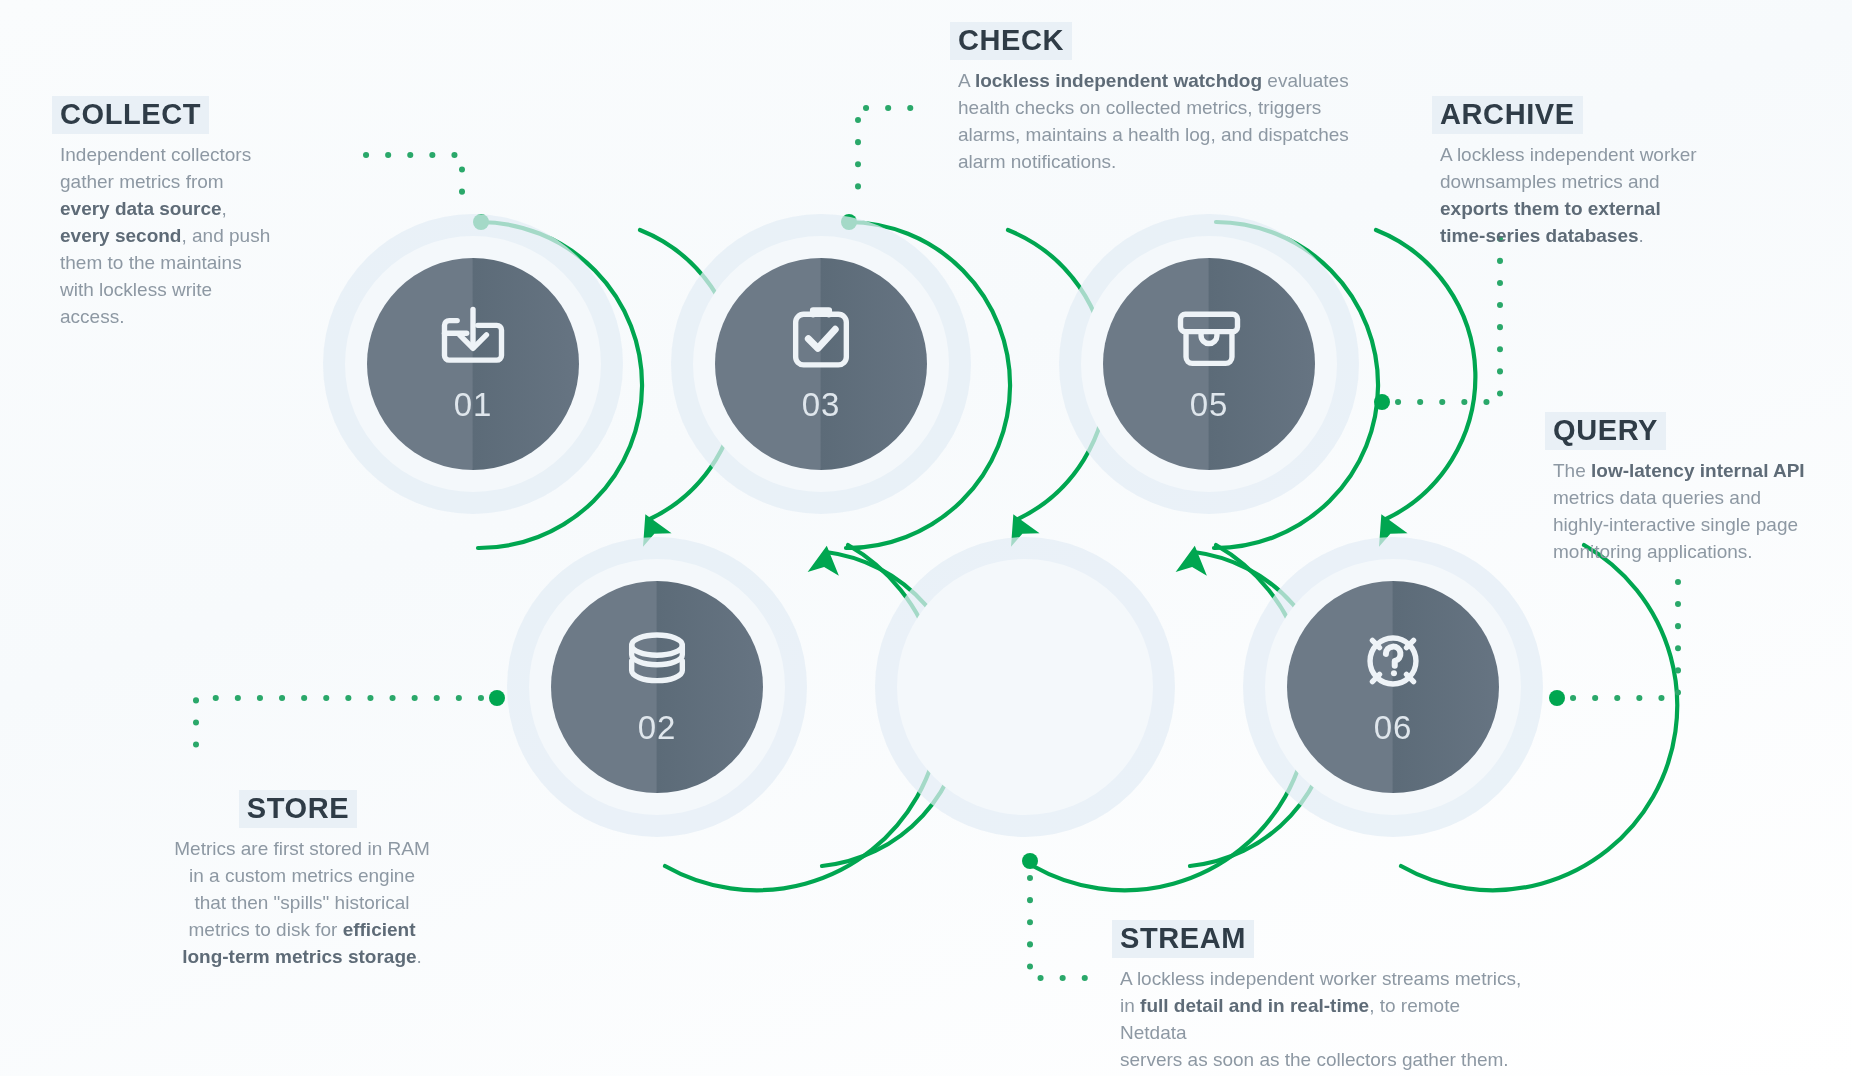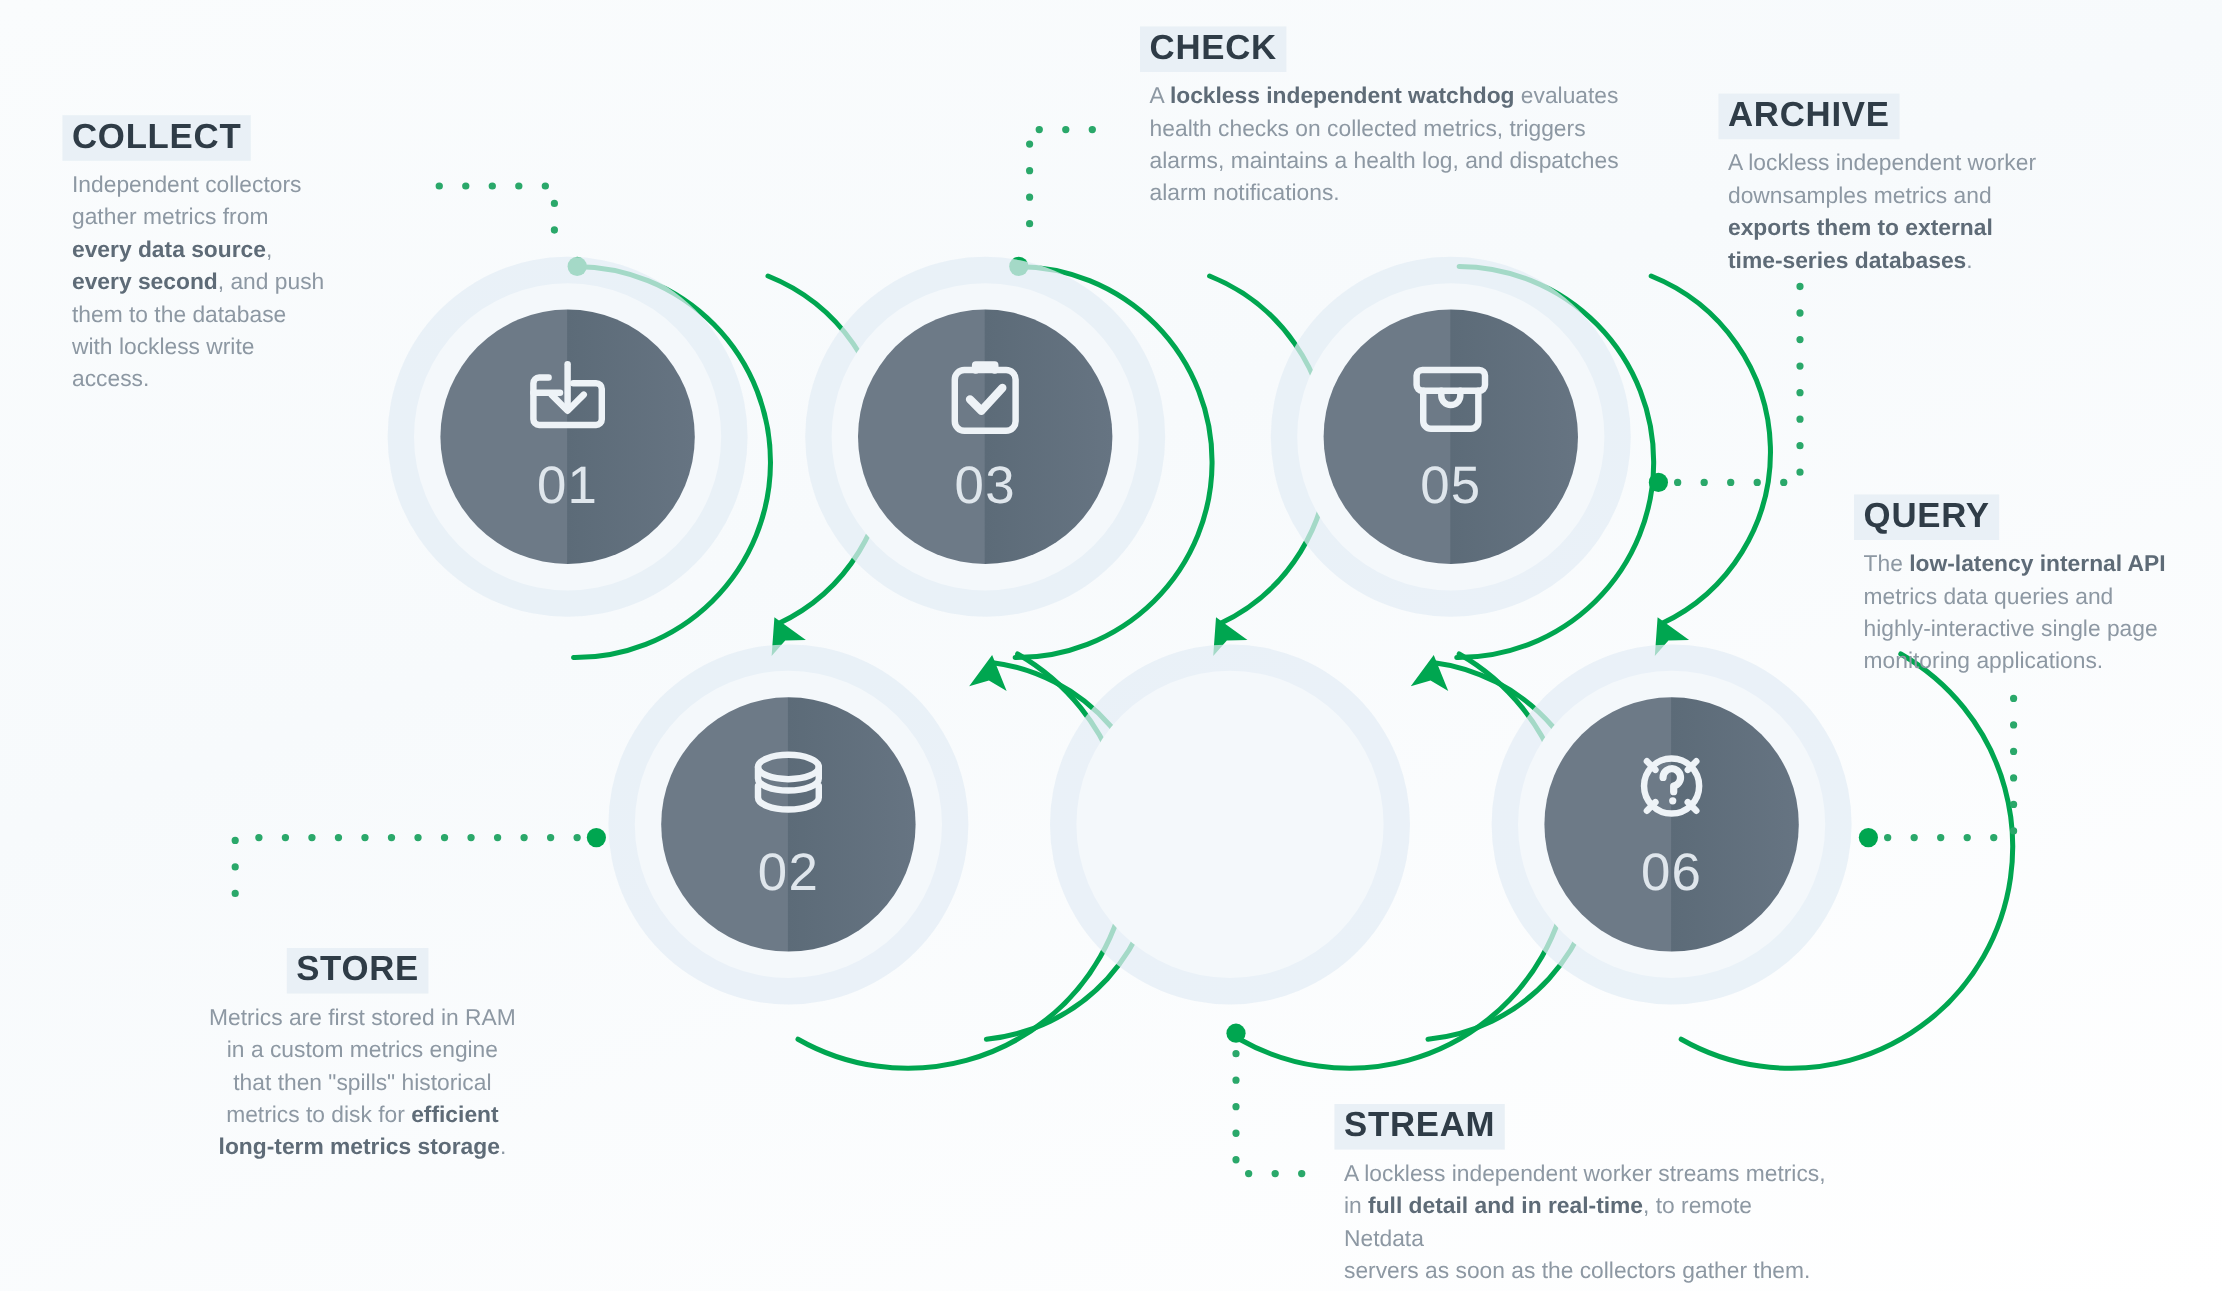--- a/index.html
+++ b/index.html
@@ -55,21 +55,21 @@
     justify-content: center;
   }
   .disc .glyph {
     width: 76px;
     height: 76px;
     margin-top: -4px;
   }
   .disc .glyph svg { width: 100%; height: 100%; display: block; }
   .disc .num {
     margin-top: 10px;
-    font-size: 44px;
+    font-size: 33px;
     letter-spacing: 1px;
     color: #dfe6ec;
     font-family: "Liberation Sans", sans-serif;
     font-weight: 400;
   }
 
   
   .block { position: absolute; }
   .block h2 {
     display: inline-block;
@@ -227,39 +227,39 @@
           <path d="M19.5 19.5 a4.6 4.6 0 1 1 5.6 4.5 v3" stroke-width="3.8"></path>
           <circle cx="24.6" cy="31.8" r="1.9" fill="#eef3f7" stroke="none"></circle>
         </svg>
       </div>
       <div class="num">06</div>
     </div>
   </div>
 
   <div class="block" style="left:52px; top:96px; width:300px;">
     <h2>COLLECT</h2>
-    <div class="body"><span>Independent collectors</span><br><span>gather metrics from</span><br><b>every data source</b><span>,</span><br><b>every second</b><span>, and push</span><br><span>them to the database</span><br><span>with lockless write</span><br><span>access.</span></div>
+    <div class="body"><span>Independent collectors</span><br><span>gather metrics from</span><br><b>every data source</b><span>,</span><br><b>every second</b><span>, and push</span><br><span>them to the maintains</span><br><span>with lockless write</span><br><span>access.</span></div>
   </div>
 
   <div class="block indent" style="left:112px; top:790px; width:320px;text-align:center;">
     <h2>STORE</h2>
     <div class="body"><span>Metrics are first stored in RAM</span><br><span>in a custom metrics engine</span><br><span>that then "spills" historical</span><br><span>metrics to disk for </span><b>efficient</b><br><b>long-term metrics storage</b><span>.</span></div>
   </div>
 
   <div class="block indent" style="left:1060px; top:920px; width:470px;">
     <h2>STREAM</h2>
     <div class="body"><span>A lockless independent worker streams metrics,</span><br><span>in </span><b>full detail and in real-time</b><span>, to remote Netdata</span><br><span>servers as soon as the collectors gather them.</span></div>
   </div>
 
   <div class="block" style="left:950px; top:22px; width:450px;">
     <h2>CHECK</h2>
     <div class="body"><span>A </span><b>lockless independent watchdog</b><span> evaluates</span><br><span>health checks on collected metrics, triggers</span><br><span>alarms, maintains a health log, and dispatches</span><br><span>alarm notifications.</span></div>
   </div>
 
-  <div class="block" style="left:1432px; top:78px; width:330px;">
+  <div class="block" style="left:1432px; top:96px; width:330px;">
     <h2>ARCHIVE</h2>
     <div class="body"><span>A lockless independent worker</span><br><span>downsamples metrics and</span><br><b>exports them to external</b><br><b>time-series databases</b><span>.</span></div>
   </div>
 
   <div class="block" style="left:1545px; top:412px; width:310px;">
     <h2>QUERY</h2>
     <div class="body"><span>The </span><b>low-latency internal API</b><br><span>metrics data queries and</span><br><span>highly-interactive single page</span><br><span>monitoring applications.</span></div>
   </div>
 
 </div>

